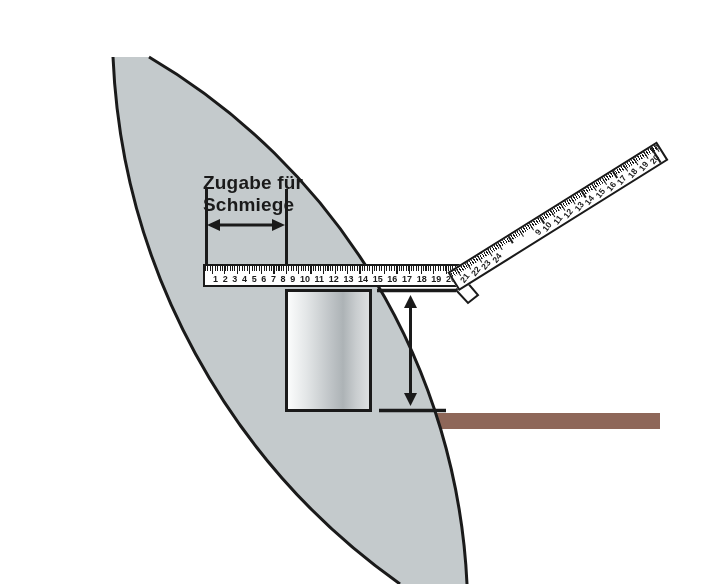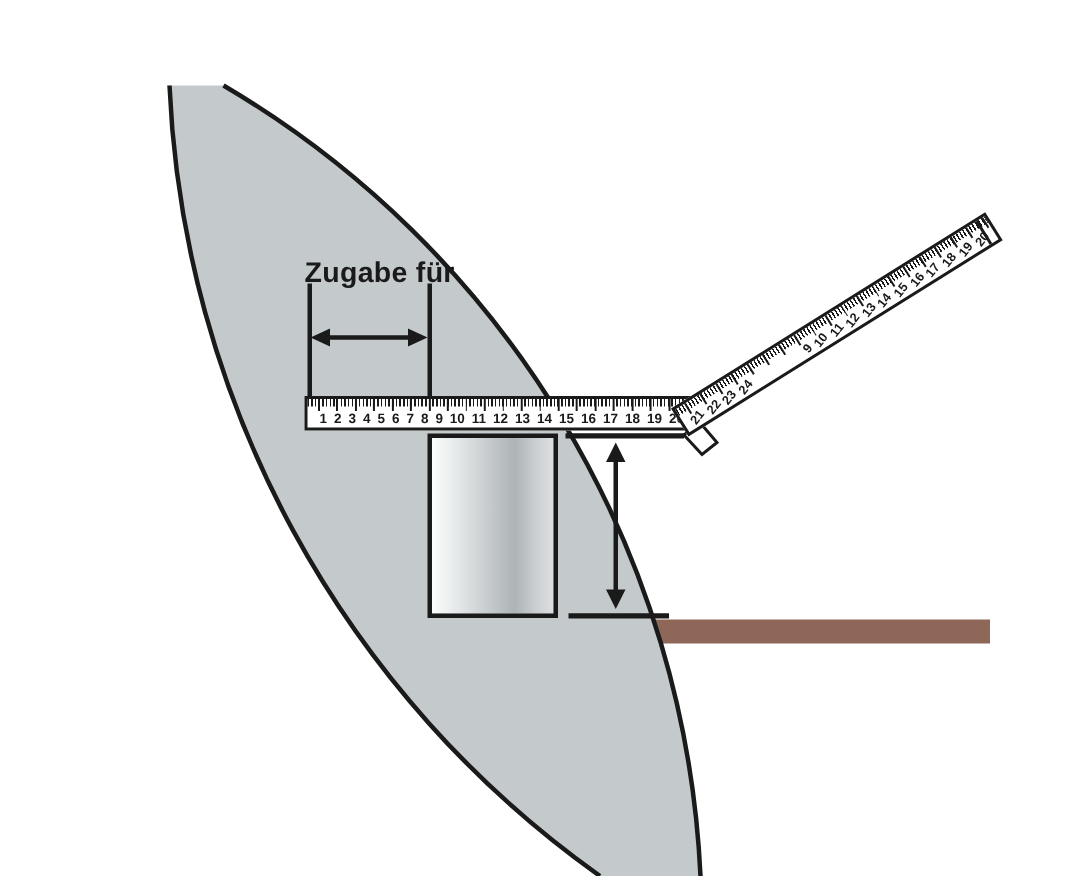--- a/index.html
+++ b/index.html
@@ -142,15 +142,16 @@
     <line class="annot-line" x1="377" y1="290.5" x2="456" y2="290.5" stroke-width="3.5"></line>
     <line class="annot-line" x1="379" y1="410.5" x2="446" y2="410.5" stroke-width="3.5"></line>
 
     <line class="annot-line" x1="410.5" y1="304" x2="410.5" y2="397" stroke-width="3"></line>
     <polygon class="annot-head" points="410.5,295 404,308 417,308"></polygon>
     <polygon class="annot-head" points="410.5,406 404,393 417,393"></polygon>
   </svg>
 
   <div class="label label-zugabe">
     <span>Zugabe für</span>
+    <span>Schmiege</span>
   </div>
 
 </div>
 
 </body></html>

